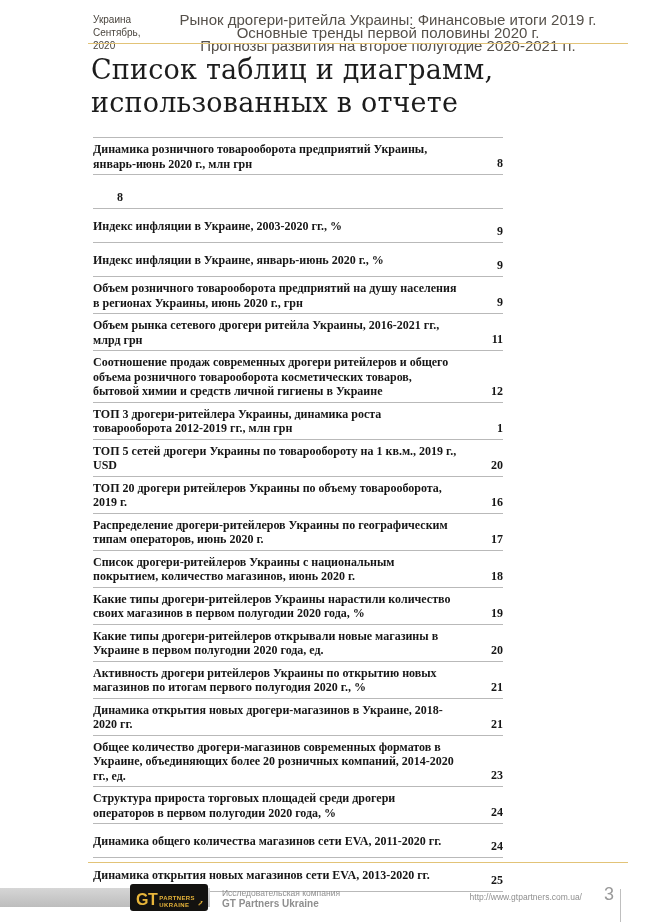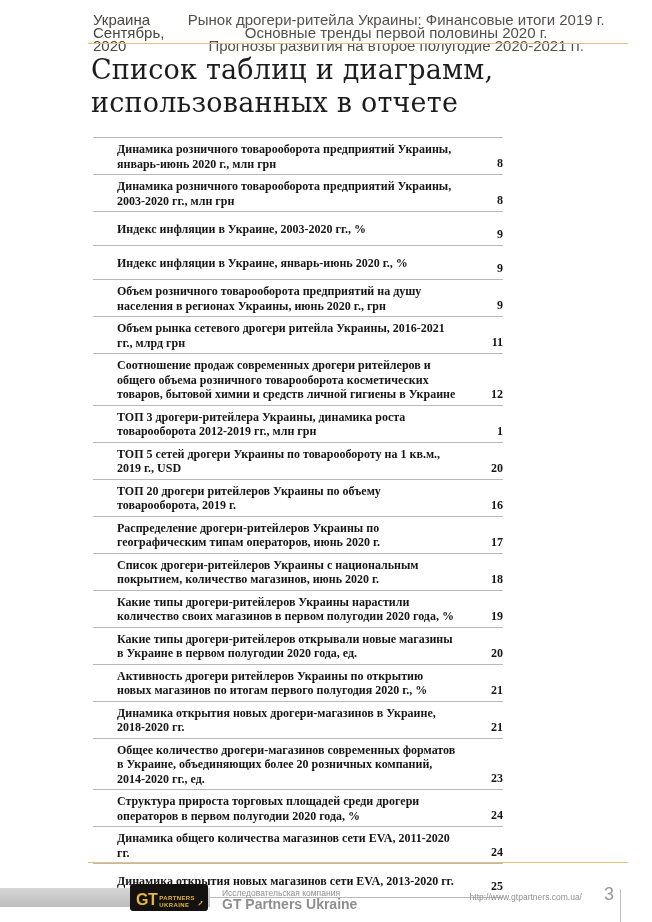--- a/index.html
+++ b/index.html
@@ -5,38 +5,38 @@
   * { margin:0; padding:0; box-sizing:border-box; }
   html,body { background:#ffffff; }
   .page {
     position:relative; width:652px; height:922px; margin:0 auto;
     background:#ffffff; overflow:hidden;
     font-family:"Liberation Sans", sans-serif;
   }
 
   
   .top-header { position:absolute; top:13px; left:93px; right:24px; display:flex; justify-content:space-between; }
-  .hdr-left { font-size:15px; line-height:13px; color:#4a453e; }
+  .hdr-left { font-size:10px; line-height:13px; color:#4a453e; }
   .hdr-right { font-size:15px; line-height:13px; color:#55504a; text-align:center; max-width:480px; }
   .gold-rule-top { position:absolute; top:43px; left:88px; right:24px; height:1px; background:#e2c377; }
 
   
   .page-title {
     position:absolute; top:53px; left:91px;
     font-family:"DejaVu Serif", serif; font-weight:normal;
     font-size:27px; line-height:33px; color:#1c1c1c; letter-spacing:0.2px;
   }
 
   
   .toc-list { position:absolute; top:137px; left:93px; width:410px; border-top:1px solid #b9b9b9; }
   .toc-row { display:flex; border-bottom:1px solid #b9b9b9; min-height:34px; padding:4px 0 3px; }
   .toc-label {
     flex:1; display:flex; align-items:center; padding-right:16px;
     font-family:"Liberation Serif", serif; font-weight:bold;
-    font-size:12px; line-height:14.5px; color:#161616;margin-left:24px;
+    font-size:12px; line-height:14.5px; color:#161616;
   }
   .toc-page {
     align-self:flex-end; width:30px; text-align:right;
     font-family:"Liberation Serif", serif; font-weight:bold;
     font-size:12px; color:#161616;
   }
 
   
   .gold-rule-bottom { position:absolute; top:862px; left:88px; right:24px; height:1px; background:#e2c377; }
   .footer-gray-bar { position:absolute; top:888px; left:0; width:210px; height:19px;
@@ -50,21 +50,21 @@
     font-family:"Liberation Sans", sans-serif; font-weight:bold;
     font-size:16px; color:#e8b53a; letter-spacing:-0.5px;
   }
   .gt-logo .gt-col { display:flex; flex-direction:column; justify-content:center; }
   .gt-logo .gt-small {
     font-size:6px; line-height:7px; font-weight:bold; color:#e8b53a; letter-spacing:0.4px;
   }
   .gt-arrow { margin-left:1px; }
   .footer-company { position:absolute; top:888px; left:222px; color:#8f8f8f; }
   .footer-company .fc1 { font-size:8.5px; line-height:10.5px; }
-  .footer-company .fc2 { font-size:14px; line-height:10.5px; font-weight:bold; }
+  .footer-company .fc2 { font-size:10px; line-height:10.5px; font-weight:bold; }
   .footer-url { position:absolute; top:892px; right:70px; font-size:8.5px; color:#8f8f8f; }
   .footer-pagenum {
     position:absolute; top:884px; right:38px; width:24px; text-align:right;
     font-family:"Liberation Sans", sans-serif; font-size:18px; color:#9a9a9a;
   }
   .footer-vline { position:absolute; top:889px; left:620px; width:1px; height:33px; background:#bfbfbf; }
 </style>
 </head>
 <body>
 
@@ -87,21 +87,20 @@
     <span>использованных в отчете</span>
   </h1>
 
   <div class="toc-list" id="toc-list">
     <div class="toc-row">
       <div class="toc-label">Динамика розничного товарооборота предприятий Украины, январь-июнь 2020 г., млн грн</div>
       <div class="toc-page">8</div>
     </div>
 
     <div class="toc-row">
-      <div class="toc-label">Динамика розничного товарооборота предприятий Украины, 2003-2020 гг., млн грн</div>
       <div class="toc-page">8</div>
     </div>
 
     <div class="toc-row">
       <div class="toc-label">Индекс инфляции в Украине, 2003-2020 гг., %</div>
       <div class="toc-page">9</div>
     </div>
 
     <div class="toc-row">
       <div class="toc-label">Индекс инфляции в Украине, январь-июнь 2020 г., %</div>

